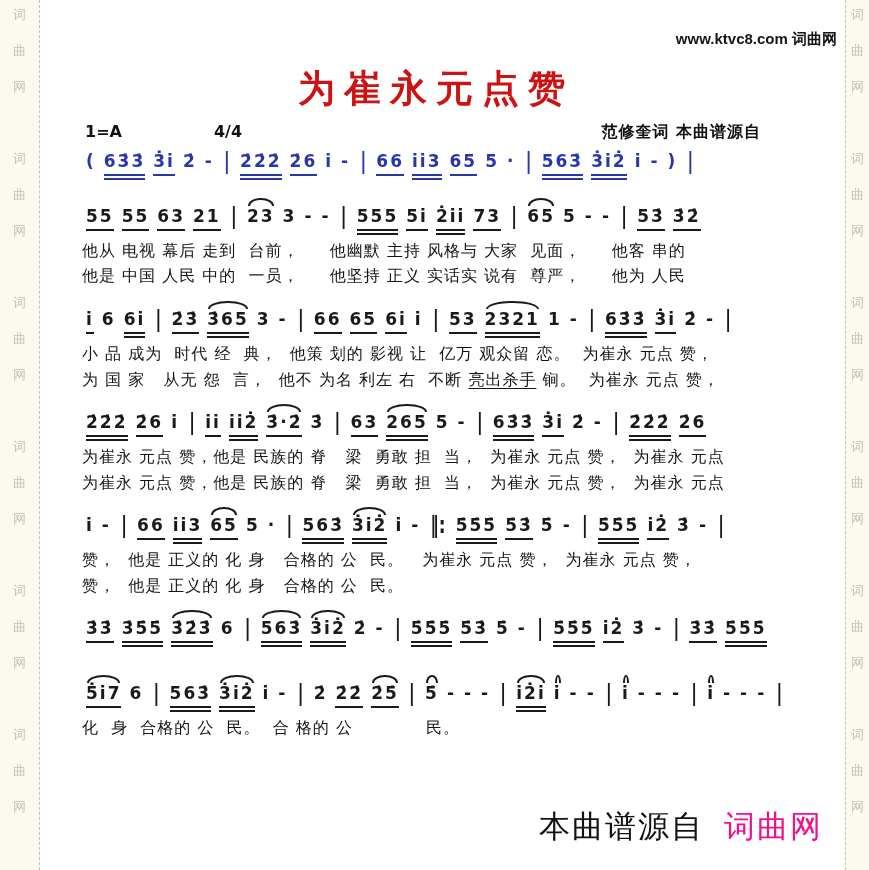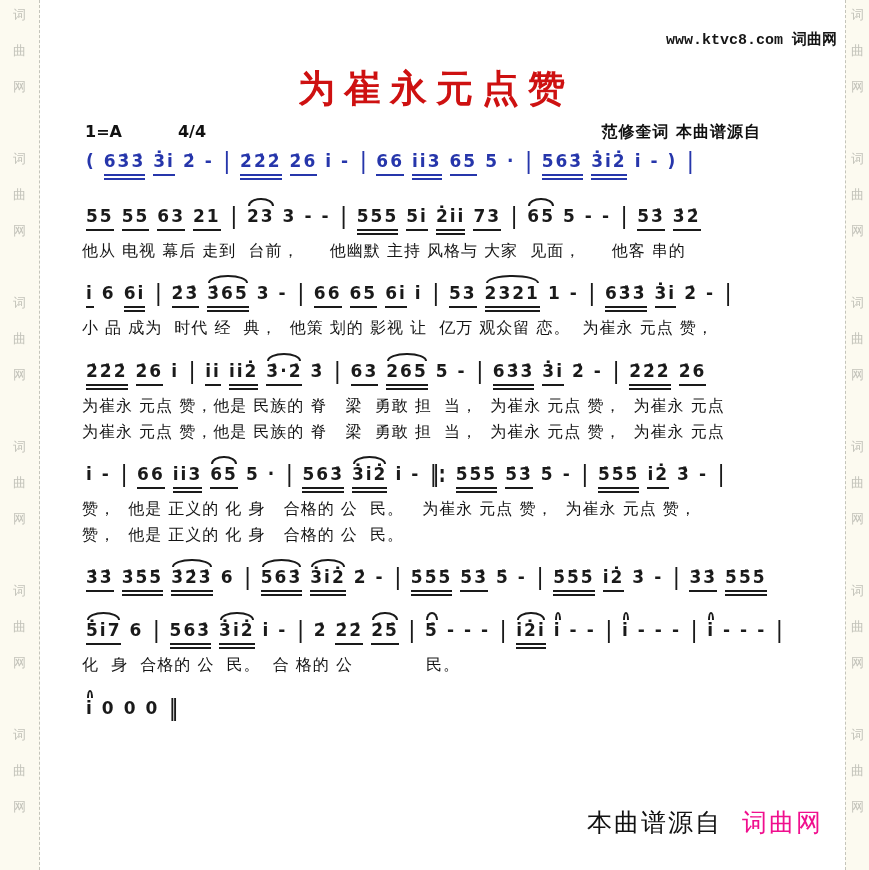--- a/index.html
+++ b/index.html
@@ -10,58 +10,58 @@
   
   .strip{position:absolute;top:0;bottom:0;background:#fcfaf0;overflow:hidden;}
   .strip.left{left:0;width:39px;border-right:1px dashed #c4c4ba;}
   .strip.right{right:0;width:23px;border-left:1px dashed #c4c4ba;}
   .strip-inner{display:flex;flex-direction:column;align-items:center;padding-top:8px;}
   .strip-char{font-size:13px;line-height:1;color:#c3c3ba;margin-bottom:23px;}
   .strip-gap{height:36px;flex:none;}
 
   .watermark{
     position:absolute;top:30px;right:32px;
-    font-family:Liberation Mono, monospace;font-size:15px;font-weight:bold;color:#161616;padding-left:28px;
+    font-family:Liberation Sans, sans-serif;font-size:15px;font-weight:bold;color:#161616;padding-left:28px;
   }
   .title{
     position:absolute;top:64px;left:40px;width:792px;text-align:center;
     font-family:"DejaVu Serif",serif;font-weight:bold;
     font-size:37px;letter-spacing:9px;color:#ce1111;
   }
   .meta{
     position:absolute;top:122px;left:85px;width:676px;
-    display:flex;align-items:baseline;font-weight:bold;font-size:16px;color:#111;
+    display:flex;align-items:baseline;font-weight:bold;font-size:16px;color:#111;gap:36px;
   }
   .meta .time{margin-left:56px;text-align:center;}
   .meta .credits{margin-left:auto;font-size:16px;letter-spacing:1px;}
 
   .score{position:absolute;top:140px;left:82px;width:716px;}
   .system{margin-bottom:9px;}
   .sys0{margin-bottom:15px;}
-  .sys5{margin-bottom:13px;}
+  .sys5{margin-bottom:25px;}
   .notation{
     font-weight:bold;font-size:17px;color:#1a1a1a;white-space:nowrap;
     padding-top:10px;margin-bottom:3px;line-height:1.35;
   }
   .notation.blue{color:#2636ab;}
   .tok{display:inline-block;position:relative;margin:0 4px;letter-spacing:2px;padding-bottom:1px;}
   .bar{display:inline-block;margin:0 6px;transform:scaleY(1.3);transform-origin:center;}
   .u1{border-bottom:2px solid currentColor;}
   .u2{border-bottom:6px double currentColor;}
   .tie::before{
     content:"";position:absolute;left:1px;right:1px;top:-7px;height:6px;
     border:2px solid currentColor;border-bottom:none;
     border-radius:50% 50% 0 0 / 100% 100% 0 0;
   }
   .lyrics{font-size:16px;color:#141414;white-space:pre;line-height:1.6;letter-spacing:1px;}
   .lyrics .ul{text-decoration:underline;text-underline-offset:3px;}
 
   .footer{
     position:absolute;top:806px;right:46px;
-    font-size:25px;font-weight:500;color:#121212;letter-spacing:2px;white-space:nowrap;
+    font-size:31px;font-weight:500;color:#121212;letter-spacing:2px;white-space:nowrap;
   }
   .footer .site{color:#f00f8e;margin-left:20px;}
 </style>
 </head>
 <body>
 
 <div class="strip left">
   <div class="strip-inner">
       <div class="strip-char">词</div>
       <div class="strip-char">曲</div>
@@ -133,42 +133,41 @@
   <span class="credits">范修奎词 本曲谱源自</span>
 </div>
 
 <div class="score">
     <div class="system sys0">
       <div class="notation blue"><span class="tok">(</span><span class="tok u2">63̇3̇</span><span class="tok u1">3̇i</span><span class="tok">2̇</span><span class="tok">-</span><span class="bar">|</span><span class="tok u2">2̇2̇2̇</span><span class="tok u1">2̇6</span><span class="tok">i</span><span class="tok">-</span><span class="bar">|</span><span class="tok u1">66</span><span class="tok u2">ii3</span><span class="tok u1">65</span><span class="tok">5</span><span class="tok">·</span><span class="bar">|</span><span class="tok u2">563̇</span><span class="tok u2">3̇i2̇</span><span class="tok">i</span><span class="tok">-</span><span class="tok">)</span><span class="bar">|</span></div>
     </div>
     <div class="system sys1">
       <div class="notation"><span class="tok u1">55</span><span class="tok u1">55</span><span class="tok u1">63</span><span class="tok u1">21</span><span class="bar">|</span><span class="tok tie">23</span><span class="tok">3</span><span class="tok">-</span><span class="tok">-</span><span class="bar">|</span><span class="tok u2">555</span><span class="tok u1">5i</span><span class="tok u2">2̇ii</span><span class="tok u1">73</span><span class="bar">|</span><span class="tok tie">65</span><span class="tok">5</span><span class="tok">-</span><span class="tok">-</span><span class="bar">|</span><span class="tok u1">53̇</span><span class="tok u1">3̇2̇</span></div>
       <div class="lyrics"><span>他从 电视 幕后 走到  台前，     他幽默 主持 风格与 大家  见面，     他客 串的</span></div>
+      <div class="lyrics"><span>他是 中国 人民 中的  一员，     他坚持 正义 实话实 说有  尊严，     他为 人民</span></div>
     </div>
     <div class="system sys2">
       <div class="notation"><span class="tok u1">i</span><span class="tok">6</span><span class="tok u2">6i</span><span class="bar">|</span><span class="tok u1">2̇3̇</span><span class="tok u2 tie">3̇65</span><span class="tok">3</span><span class="tok">-</span><span class="bar">|</span><span class="tok u1">66</span><span class="tok u1">65</span><span class="tok u1">6i</span><span class="tok">i</span><span class="bar">|</span><span class="tok u1">53</span><span class="tok u2 tie">2321</span><span class="tok">1</span><span class="tok">-</span><span class="bar">|</span><span class="tok u2">63̇3̇</span><span class="tok u1">3̇i</span><span class="tok">2̇</span><span class="tok">-</span><span class="bar">|</span></div>
       <div class="lyrics"><span>小 品 成为  时代 经  典，  他策 划的 影视 让  亿万 观众留 恋。  为崔永 元点 赞，</span></div>
+      <div class="lyrics"><span>为 国 家   从无 怨  言，  他不 为名 利左 右  不断 </span><span class="ul">亮出杀手</span><span> 锏。  为崔永 元点 赞，</span></div>
     </div>
     <div class="system sys3">
       <div class="notation"><span class="tok u2">2̇2̇2̇</span><span class="tok u1">2̇6</span><span class="tok">i</span><span class="bar">|</span><span class="tok u1">ii</span><span class="tok u2">ii2̇</span><span class="tok u1 tie">3̇·2̇</span><span class="tok">3̇</span><span class="bar">|</span><span class="tok u1">63</span><span class="tok u2 tie">265</span><span class="tok">5</span><span class="tok">-</span><span class="bar">|</span><span class="tok u2">63̇3̇</span><span class="tok u1">3̇i</span><span class="tok">2̇</span><span class="tok">-</span><span class="bar">|</span><span class="tok u2">2̇2̇2̇</span><span class="tok u1">2̇6</span></div>
       <div class="lyrics"><span>为崔永 元点 赞，他是 民族的 脊   梁  勇敢 担  当，  为崔永 元点 赞，  为崔永 元点</span></div>
       <div class="lyrics"><span>为崔永 元点 赞，他是 民族的 脊   梁  勇敢 担  当，  为崔永 元点 赞，  为崔永 元点</span></div>
     </div>
     <div class="system sys4">
       <div class="notation"><span class="tok">i</span><span class="tok">-</span><span class="bar">|</span><span class="tok u1">66</span><span class="tok u2">ii3</span><span class="tok u1 tie">65</span><span class="tok">5</span><span class="tok">·</span><span class="bar">|</span><span class="tok u2">563̇</span><span class="tok u2 tie">3̇i2̇</span><span class="tok">i</span><span class="tok">-</span><span class="bar">‖:</span><span class="tok u2">5̇5̇5̇</span><span class="tok u1">5̇3̇</span><span class="tok">5̇</span><span class="tok">-</span><span class="bar">|</span><span class="tok u2">5̇5̇5̇</span><span class="tok u1">i2̇</span><span class="tok">3̇</span><span class="tok">-</span><span class="bar">|</span></div>
       <div class="lyrics"><span>赞，  他是 正义的 化 身   合格的 公  民。   为崔永 元点 赞，  为崔永 元点 赞，</span></div>
       <div class="lyrics"><span>赞，  他是 正义的 化 身   合格的 公  民。</span></div>
     </div>
     <div class="system sys5">
       <div class="notation"><span class="tok u1">3̇3̇</span><span class="tok u2">3̇5̇5̇</span><span class="tok u2 tie">3̇2̇3̇</span><span class="tok">6</span><span class="bar">|</span><span class="tok u2 tie">563̇</span><span class="tok u2 tie">3̇i2̇</span><span class="tok">2̇</span><span class="tok">-</span><span class="bar">|</span><span class="tok u2">5̇5̇5̇</span><span class="tok u1">5̇3̇</span><span class="tok">5̇</span><span class="tok">-</span><span class="bar">|</span><span class="tok u2">5̇5̇5̇</span><span class="tok u1">i2̇</span><span class="tok">3̇</span><span class="tok">-</span><span class="bar">|</span><span class="tok u1">3̇3̇</span><span class="tok u2">5̇5̇5̇</span></div>
     </div>
     <div class="system sys6">
       <div class="notation"><span class="tok u1 tie">5̇i7</span><span class="tok">6</span><span class="bar">|</span><span class="tok u2">563̇</span><span class="tok u2 tie">3̇i2̇</span><span class="tok">i</span><span class="tok">-</span><span class="bar">|</span><span class="tok">2̇</span><span class="tok u1">2̇2̇</span><span class="tok u1 tie">2̇5̇</span><span class="bar">|</span><span class="tok tie">5̇</span><span class="tok">-</span><span class="tok">-</span><span class="tok">-</span><span class="bar">|</span><span class="tok u2 tie">i2̇i</span><span class="tok tie">i</span><span class="tok">-</span><span class="tok">-</span><span class="bar">|</span><span class="tok tie">i</span><span class="tok">-</span><span class="tok">-</span><span class="tok">-</span><span class="bar">|</span><span class="tok tie">i</span><span class="tok">-</span><span class="tok">-</span><span class="tok">-</span><span class="bar">|</span></div>
       <div class="lyrics"><span>化  身  合格的 公  民。  合 格的 公            民。</span></div>
     </div>
-    <div class="system sys7">
-      <div class="notation"><span class="tok tie">i</span><span class="tok">0</span><span class="tok">0</span><span class="tok">0</span><span class="bar">‖</span></div>
-    </div>
   </div>
 
 <div class="footer">
   <span>本曲谱源自</span><span class="site">词曲网</span>
 </div>
 
 </body></html>

